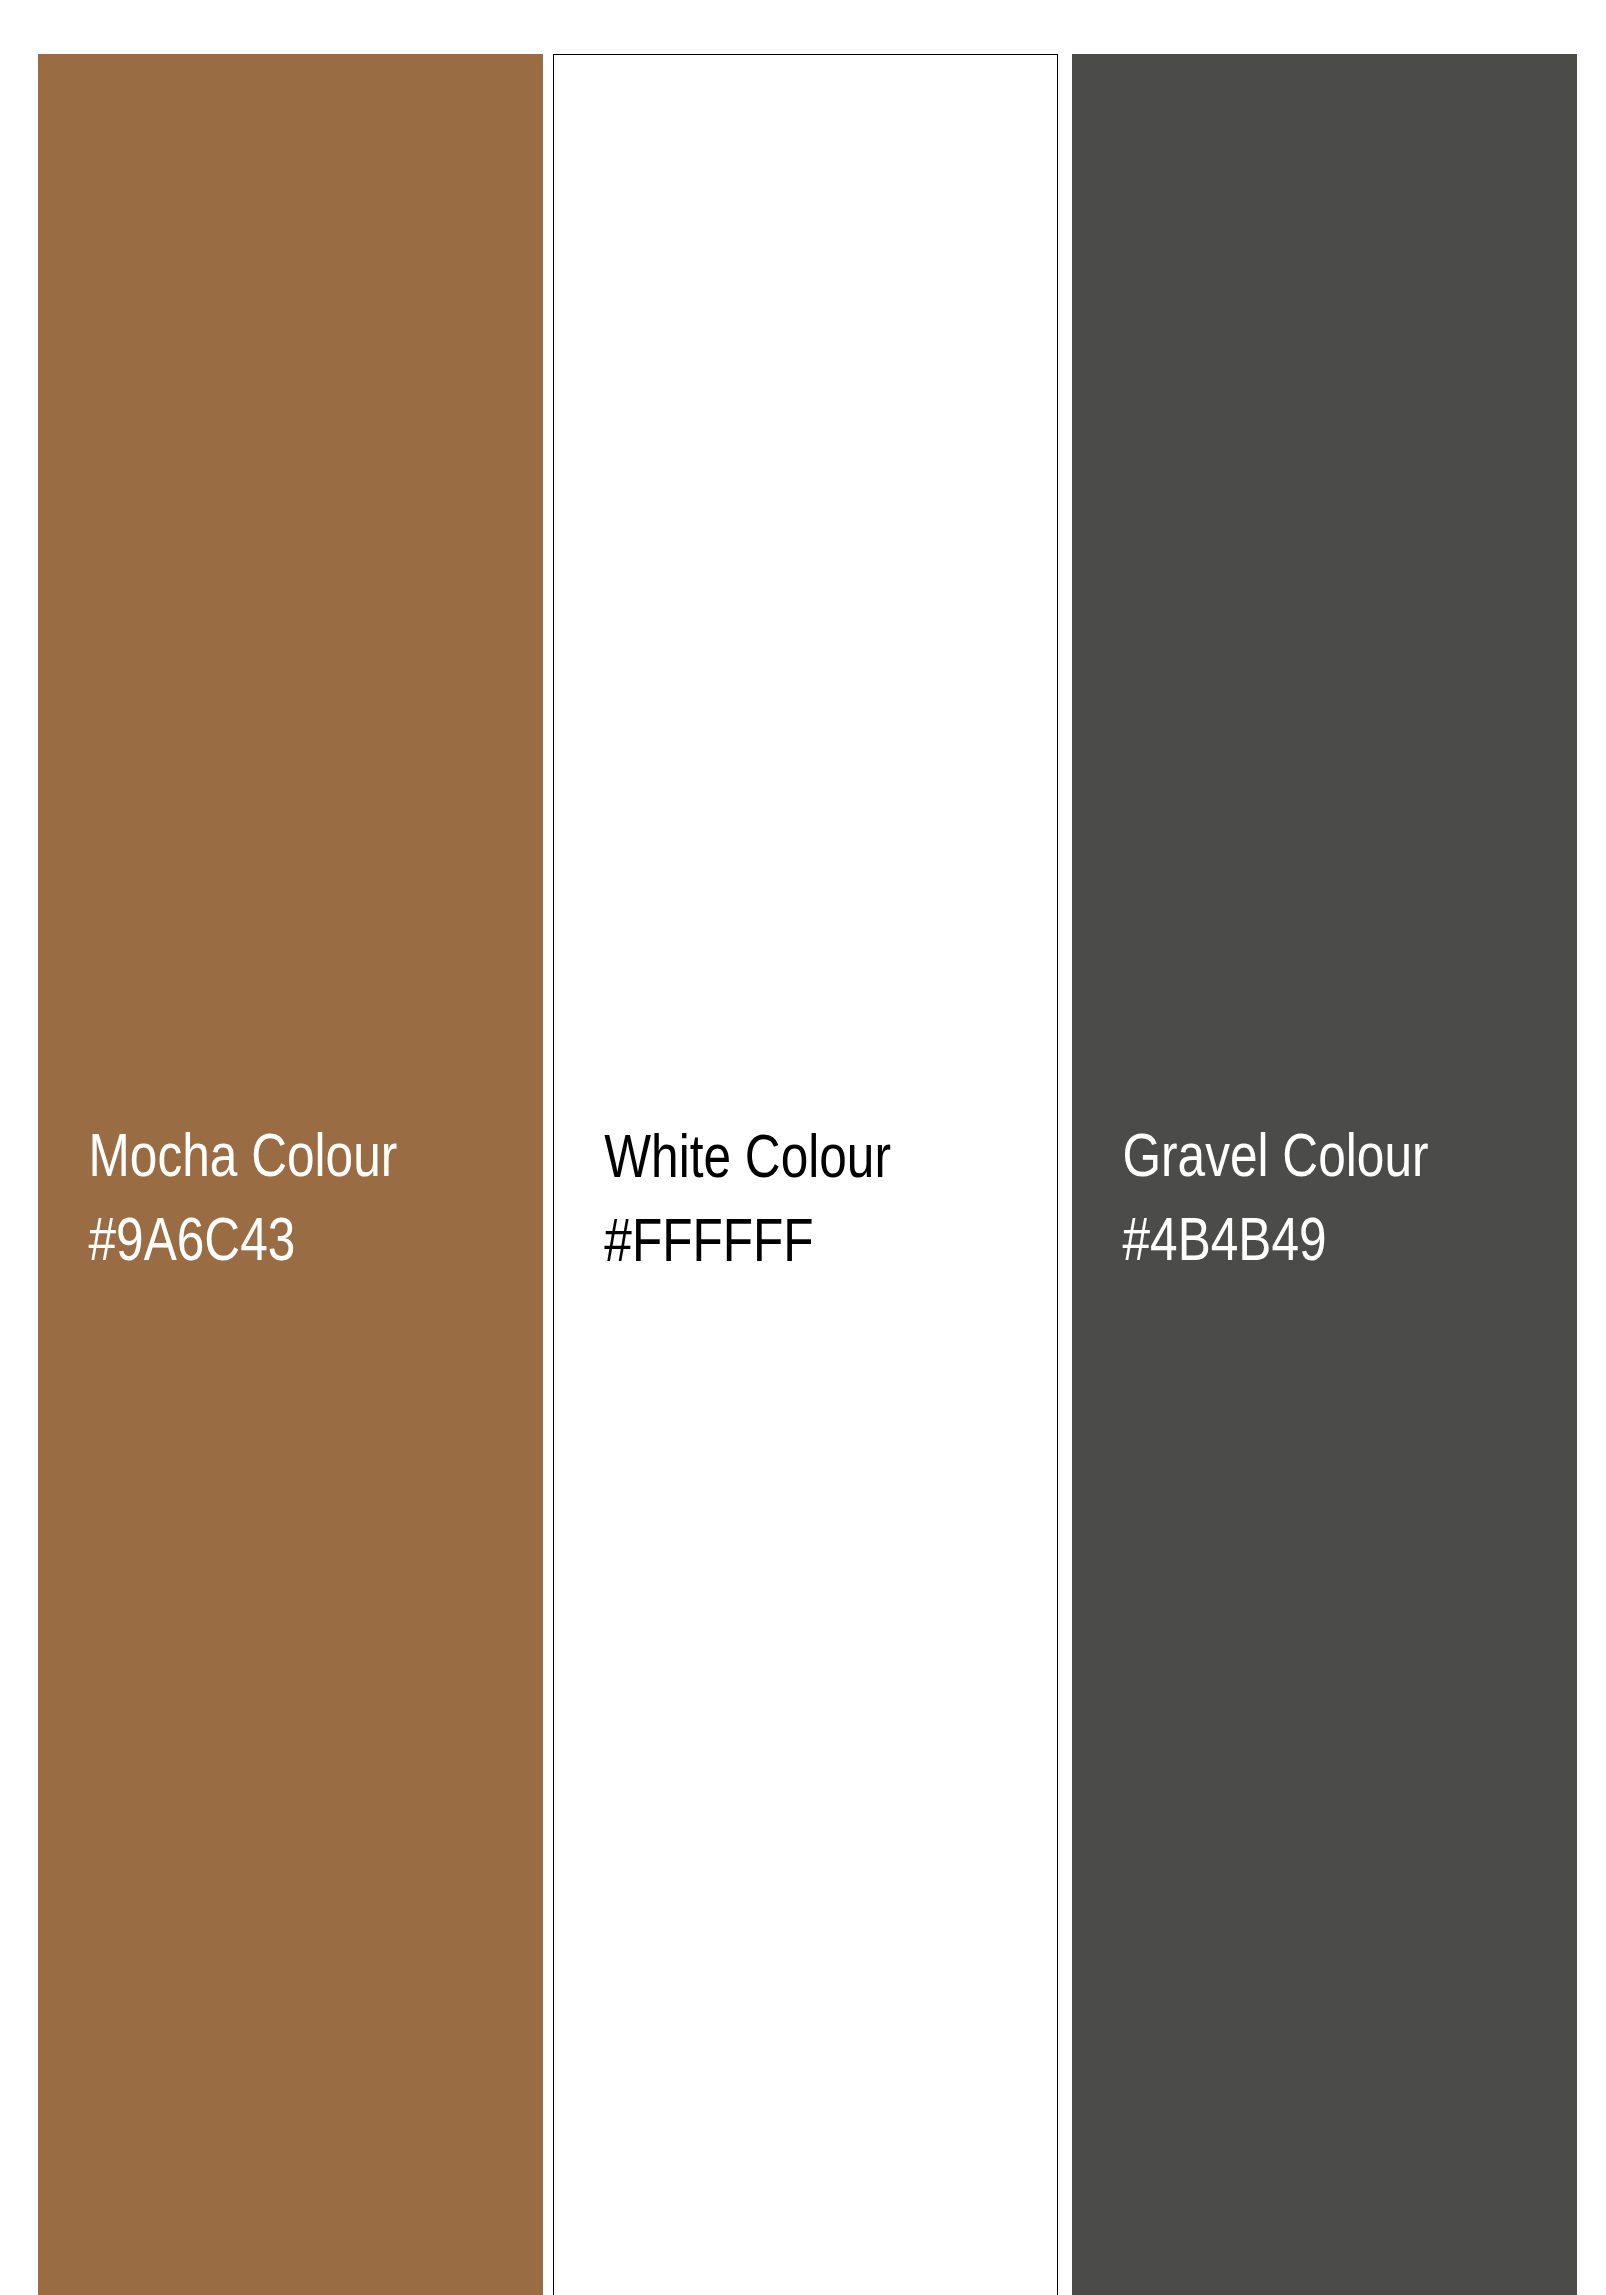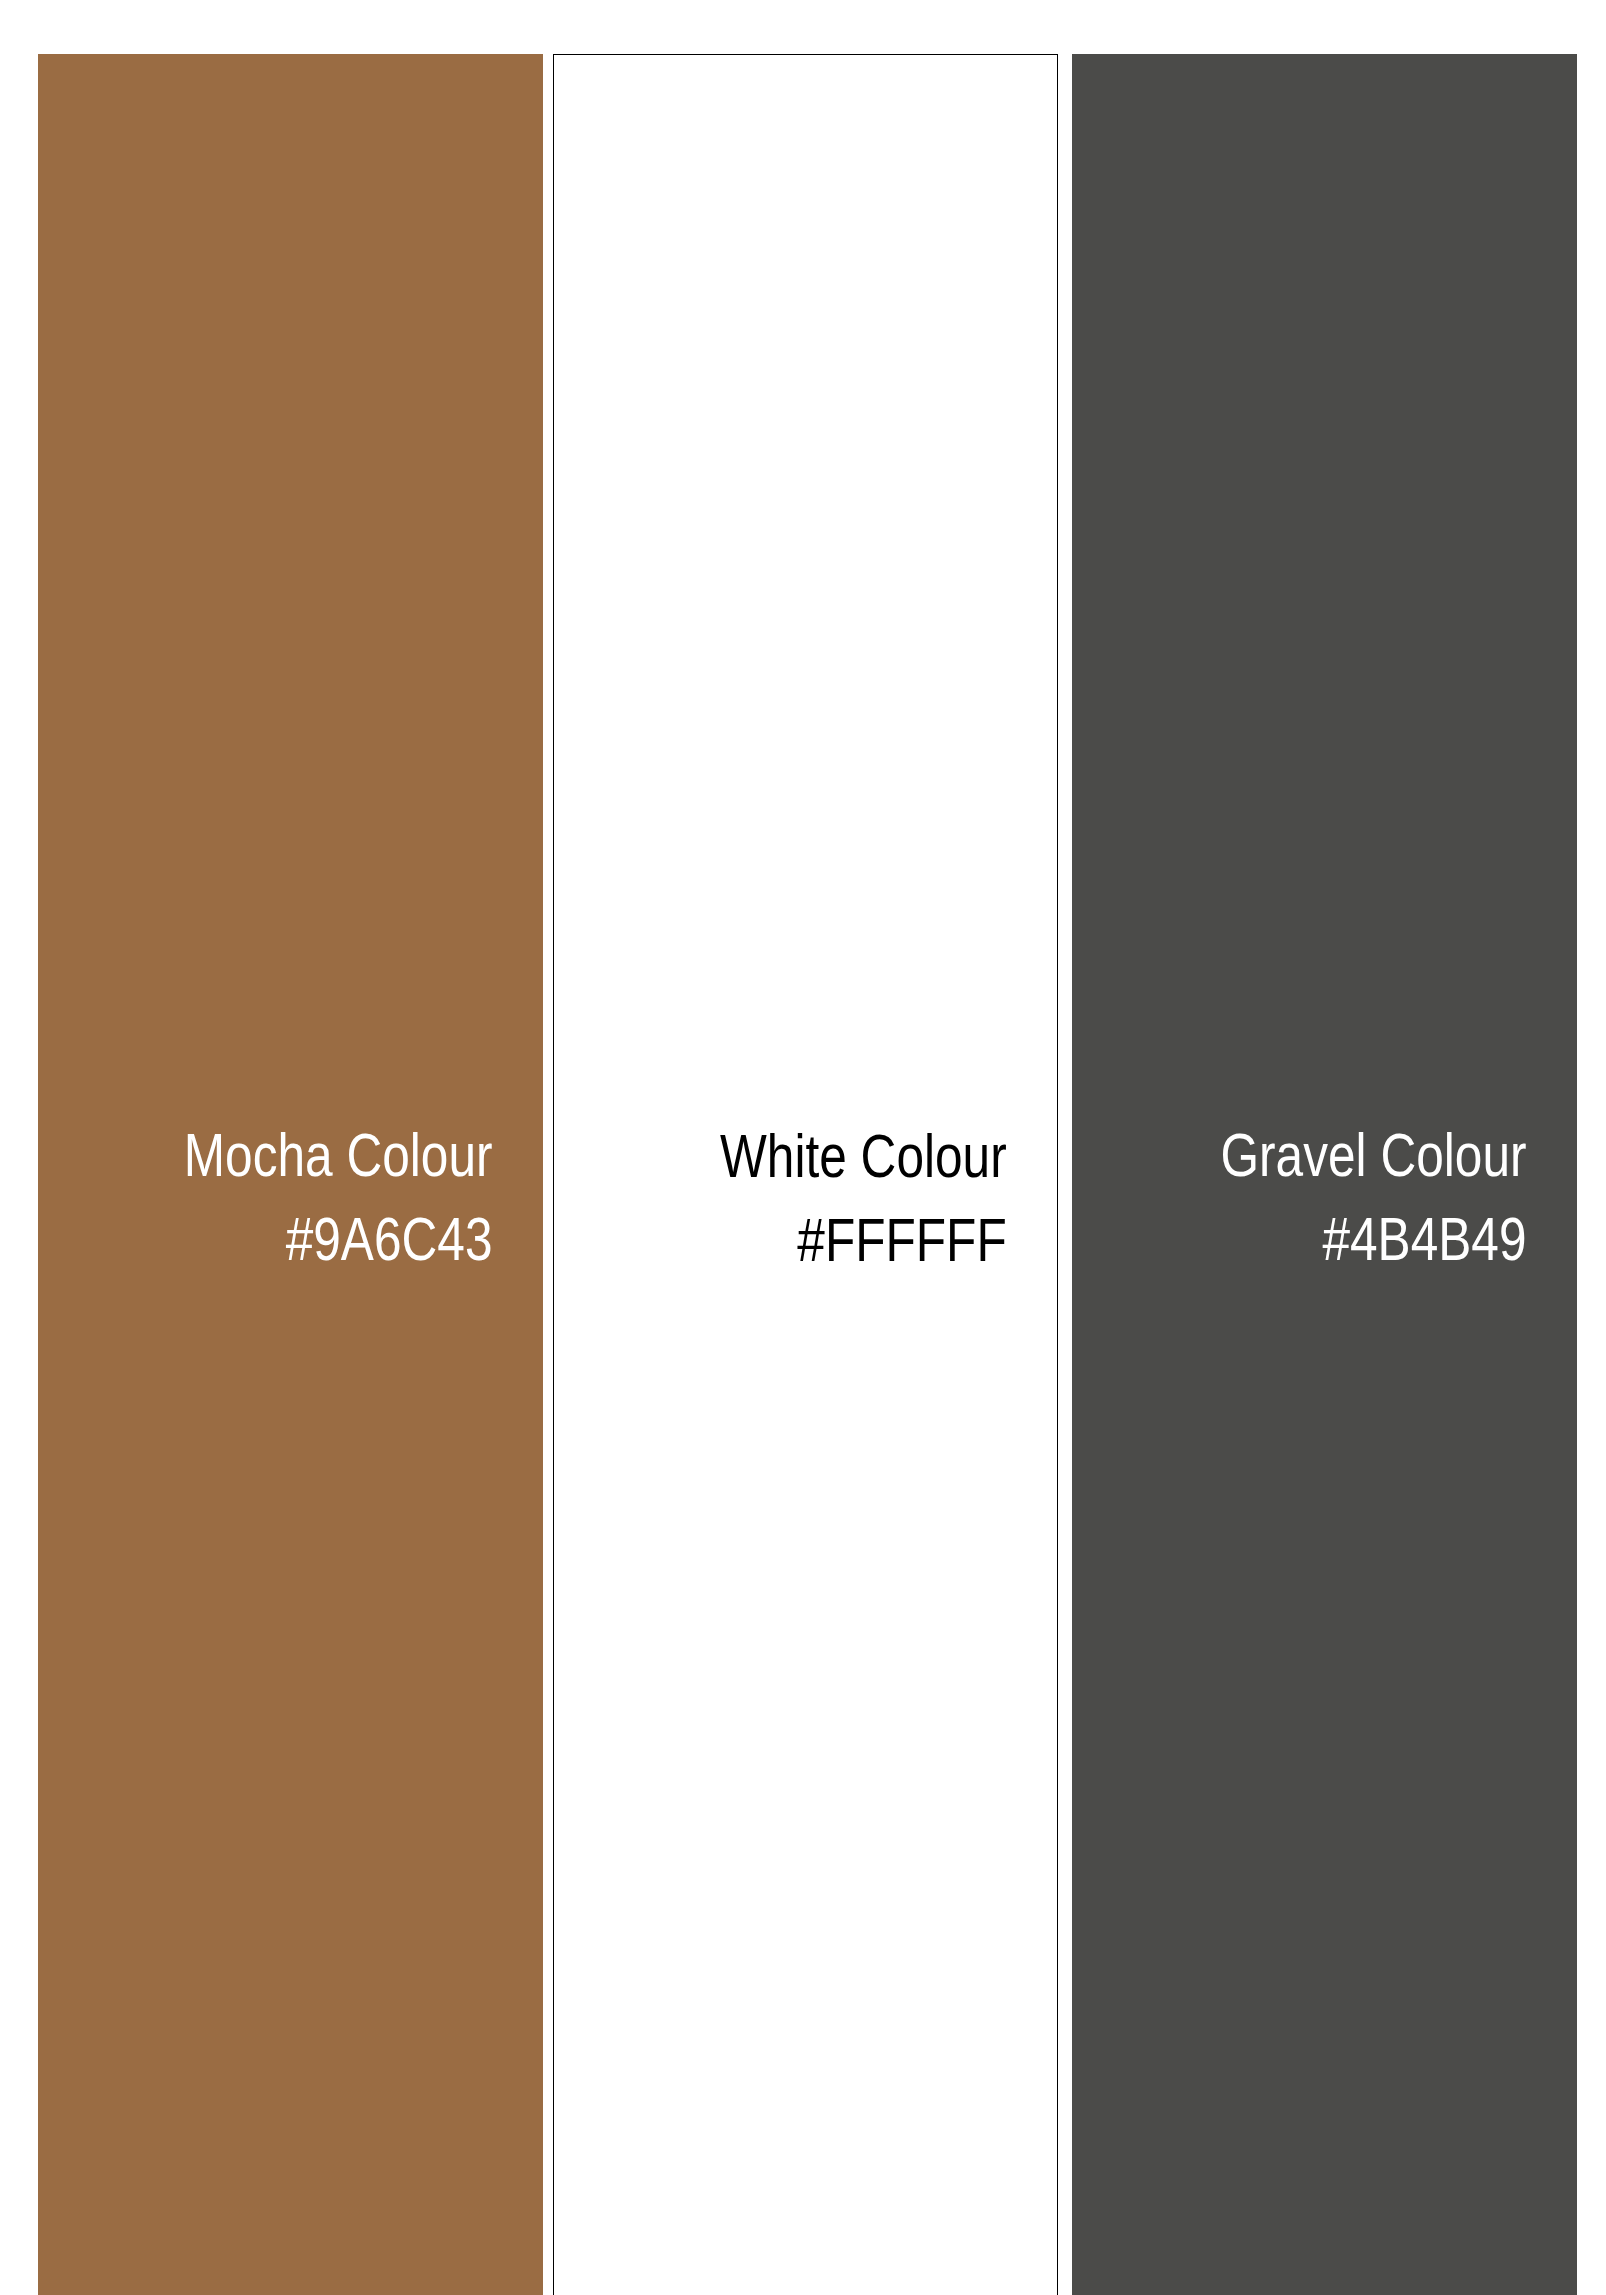--- a/index.html
+++ b/index.html
@@ -36,21 +36,21 @@
 
   
   .label-spacer {
     flex: 0 0 auto;
     height: 1070px;
   }
 
   .label-block {
     flex: 0 0 auto;
     width: 100%;
-    text-align: right;
+    text-align: left;
     line-height: 1.0;
   }
 
   .swatch-line {
     display: block;
     font-family: "Liberation Sans Narrow", "Liberation Sans", "DejaVu Sans Condensed", "DejaVu Sans", sans-serif;
     font-stretch: condensed;
     font-weight: 400;
     font-size: 62px;
     letter-spacing: 0px;

